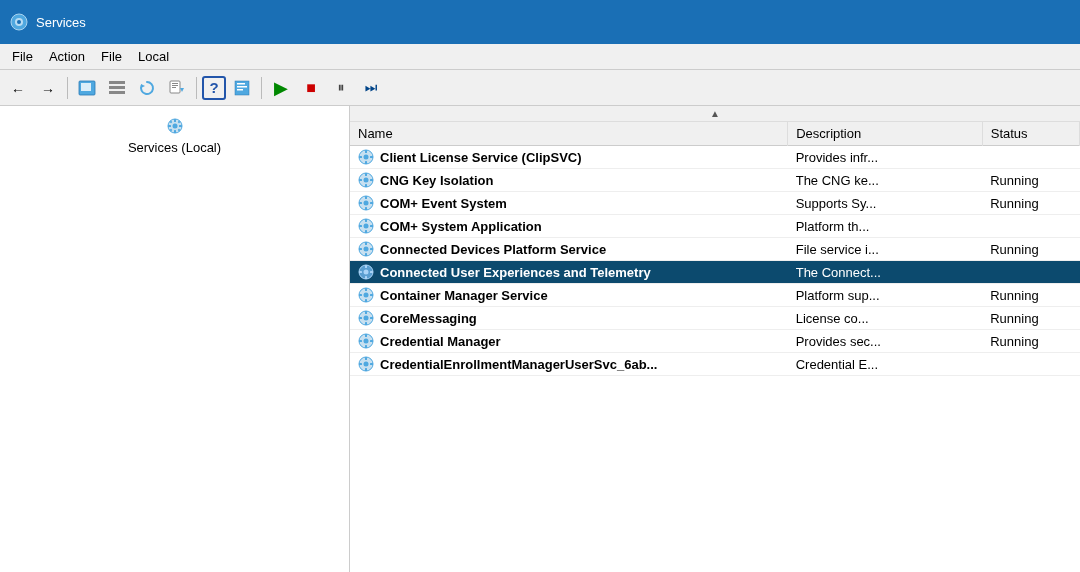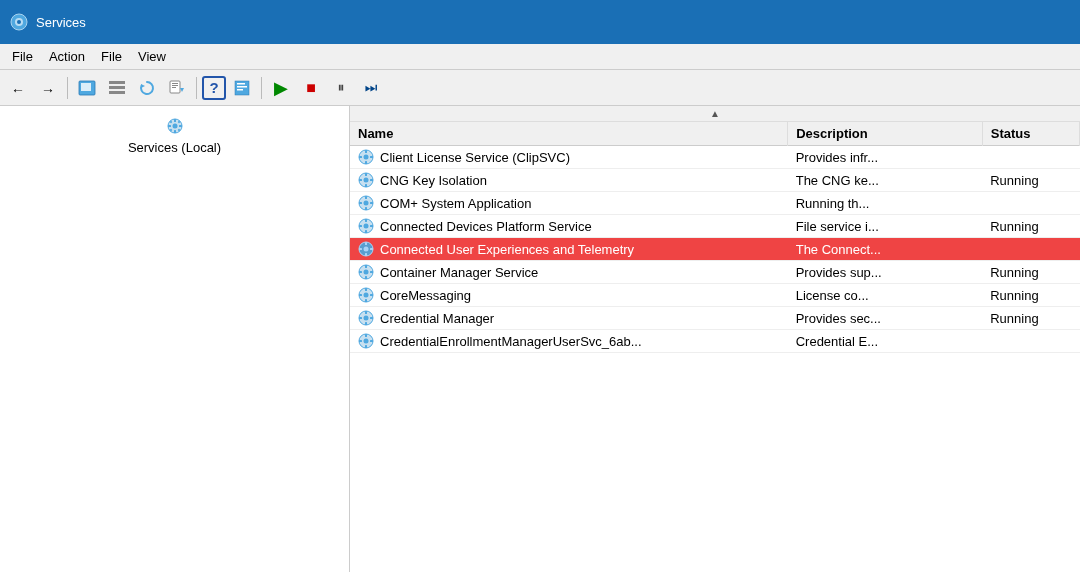--- a/index.html
+++ b/index.html
@@ -128,50 +128,50 @@
       border-collapse: collapse;
       font-size: 13px;
     }
     .services-table thead tr {
       background: #f0f0f0;
       border-bottom: 1px solid #ccc;
     }
     .services-table thead th {
       text-align: left;
       padding: 4px 8px;
-      font-weight: 700;
+      font-weight: 400;
       color: #000;
       border-right: 1px solid #ddd;
     }
     .services-table tbody tr {
       border-bottom: 1px solid #eee;
       cursor: pointer;
     }
     .services-table tbody tr.selected {
-      background: #ef4444;
+      background: #0c4a6e;
       color: white;
     }
     .services-table tbody td {
       padding: 3px 8px;
       vertical-align: middle;
     }
     .service-name-cell {
       display: flex;
       align-items: center;
       gap: 6px;
     }
 
     
     .gear-icon {
       width: 16px;
       height: 16px;
       flex-shrink: 0;
     }
 
-    .col-name { width: 360px; }
+    .col-name { width: 360px; font-weight: bold; }
     .col-desc { width: 160px; }
     .col-status { width: 80px; }
 
     .table-scroll {
       overflow-y: auto;
       overflow-x: hidden;
       flex: 1;
     }
   </style>
 </head>
@@ -183,21 +183,21 @@
     <circle cx="9" cy="9" r="4" fill="#fff" opacity="0.6"></circle>
     <circle cx="9" cy="9" r="2" fill="#1a6fb5"></circle>
   </svg>
   <span class="title-bar-text">Services</span>
 </div>
 
 <div class="menu-bar">
   <span class="menu-item">File</span>
   <span class="menu-item">Action</span>
   <span class="menu-item">File</span>
-  <span class="menu-item">View</span>
+  <span class="menu-item">Local</span>
 </div>
 
 <div class="toolbar">
   <div class="toolbar-btn">←</div>
   <div class="toolbar-btn">→</div>
   <div class="toolbar-separator"></div>
   <div class="toolbar-btn" style="font-size:16px;">
     <svg width="18" height="18" viewBox="0 0 18 18">
       <rect x="1" y="2" width="16" height="14" rx="1" fill="#4fa8e0" stroke="#2a7ab5" stroke-width="0.8"></rect>
       <rect x="3" y="4" width="10" height="8" fill="white" opacity="0.8"></rect>
@@ -315,24 +315,41 @@
               <td class="col-name">
                 <div class="service-name-cell">
                   <svg class="gear-icon" viewBox="0 0 16 16">
     <circle cx="8" cy="8" r="7" fill="#c8e0f0" stroke="#4fa8e0" stroke-width="1"></circle>
     <circle cx="8" cy="8" r="2.5" fill="#4fa8e0"></circle>
     <rect x="7" y="1" width="2" height="3" rx="0.5" fill="#4fa8e0"></rect>
     <rect x="7" y="12" width="2" height="3" rx="0.5" fill="#4fa8e0"></rect>
     <rect x="1" y="7" width="3" height="2" rx="0.5" fill="#4fa8e0"></rect>
     <rect x="12" y="7" width="3" height="2" rx="0.5" fill="#4fa8e0"></rect>
   </svg>
+                  <span>COM+ Event System</span>
+                </div>
+              </td>
+              <td class="col-desc">Supports Sy...</td>
+              <td class="col-status">Running</td>
+            </tr>
+            <tr>
+              <td class="col-name">
+                <div class="service-name-cell">
+                  <svg class="gear-icon" viewBox="0 0 16 16">
+    <circle cx="8" cy="8" r="7" fill="#c8e0f0" stroke="#4fa8e0" stroke-width="1"></circle>
+    <circle cx="8" cy="8" r="2.5" fill="#4fa8e0"></circle>
+    <rect x="7" y="1" width="2" height="3" rx="0.5" fill="#4fa8e0"></rect>
+    <rect x="7" y="12" width="2" height="3" rx="0.5" fill="#4fa8e0"></rect>
+    <rect x="1" y="7" width="3" height="2" rx="0.5" fill="#4fa8e0"></rect>
+    <rect x="12" y="7" width="3" height="2" rx="0.5" fill="#4fa8e0"></rect>
+  </svg>
                   <span>COM+ System Application</span>
                 </div>
               </td>
-              <td class="col-desc">Running th...</td>
+              <td class="col-desc">Platform th...</td>
               <td class="col-status"></td>
             </tr>
             <tr>
               <td class="col-name">
                 <div class="service-name-cell">
                   <svg class="gear-icon" viewBox="0 0 16 16">
     <circle cx="8" cy="8" r="7" fill="#c8e0f0" stroke="#4fa8e0" stroke-width="1"></circle>
     <circle cx="8" cy="8" r="2.5" fill="#4fa8e0"></circle>
     <rect x="7" y="1" width="2" height="3" rx="0.5" fill="#4fa8e0"></rect>
     <rect x="7" y="12" width="2" height="3" rx="0.5" fill="#4fa8e0"></rect>
@@ -369,21 +386,21 @@
     <circle cx="8" cy="8" r="7" fill="#c8e0f0" stroke="#4fa8e0" stroke-width="1"></circle>
     <circle cx="8" cy="8" r="2.5" fill="#4fa8e0"></circle>
     <rect x="7" y="1" width="2" height="3" rx="0.5" fill="#4fa8e0"></rect>
     <rect x="7" y="12" width="2" height="3" rx="0.5" fill="#4fa8e0"></rect>
     <rect x="1" y="7" width="3" height="2" rx="0.5" fill="#4fa8e0"></rect>
     <rect x="12" y="7" width="3" height="2" rx="0.5" fill="#4fa8e0"></rect>
   </svg>
                   <span>Container Manager Service</span>
                 </div>
               </td>
-              <td class="col-desc">Provides sup...</td>
+              <td class="col-desc">Platform sup...</td>
               <td class="col-status">Running</td>
             </tr>
             <tr>
               <td class="col-name">
                 <div class="service-name-cell">
                   <svg class="gear-icon" viewBox="0 0 16 16">
     <circle cx="8" cy="8" r="7" fill="#c8e0f0" stroke="#4fa8e0" stroke-width="1"></circle>
     <circle cx="8" cy="8" r="2.5" fill="#4fa8e0"></circle>
     <rect x="7" y="1" width="2" height="3" rx="0.5" fill="#4fa8e0"></rect>
     <rect x="7" y="12" width="2" height="3" rx="0.5" fill="#4fa8e0"></rect>

